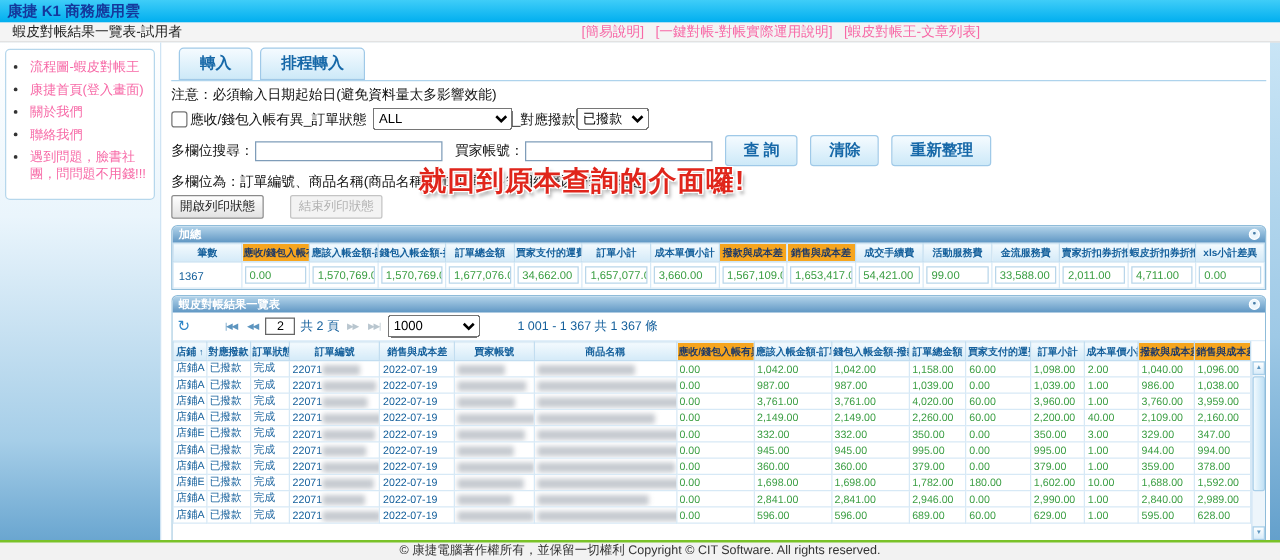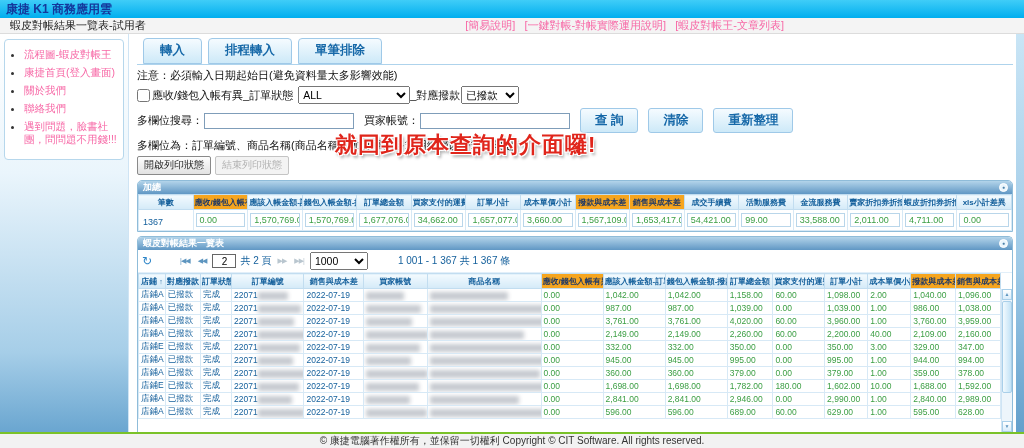--- a/index.html
+++ b/index.html
@@ -43,21 +43,21 @@
     font-family:inherit; }
   .w-date { width:88px; } .w-order { width:150px; } .w-search { width:150px; }
   select { height:18px; font-size:10.5px; font-family:inherit; }
   .gap { width:10px; } .gap-s { width:4px; }
   .btn-query { background:linear-gradient(180deg,#f5fbff,#cde9f8); border:1px solid #9fc9e8;
     border-radius:3px; padding:3px 14px; font-size:12.5px; font-weight:bold; color:#1668a8;
     cursor:pointer; margin-left:10px; white-space:nowrap; }
   .small-btn { font-size:10px; padding:1px 6px 2px; color:#222;
     background:linear-gradient(180deg,#fefefe,#e2e2e2); border:1px solid #8a8a8a;
     border-radius:2px; cursor:pointer; margin-right:4px; white-space:nowrap; }
-  .small-btn.disabled { color:#b2b2b2; border-color:#c4c4c4; background:#f3f3f3; }
+  .small-btn.disabled { color:#b2b2b2; border-color:#c4c4c4; background:#f3f3f3;margin-left:17px; }
   
   .stamp { position:absolute; left:206px; top:96px; z-index:60; font-size:22px;
     font-weight:bold; color:#e0251b; letter-spacing:1px; white-space:nowrap;
     text-shadow:-1px -1px 0 #fff, 1px -1px 0 #fff, -1px 1px 0 #fff, 1px 1px 0 #fff,
       2px 3px 3px rgba(0,0,0,.35); }
   
   .panel { border:1px solid #8fbcd9; border-radius:5px 5px 0 0; margin-top:3px;
     overflow:hidden; background:#fff; }
   .panel-head { height:13px; background:linear-gradient(180deg,#b3d4ea,#6097c4);
     color:#fff; font-size:9px; font-weight:bold; line-height:13px; padding:0 5px;
@@ -136,21 +136,20 @@
         <li>聯絡我們</li>
         <li>遇到問題，臉書社團，問問題不用錢!!!</li>
       </ul>
     </div>
   </div>
 
   <div class="main">
     <div class="tabs">
       <span class="tab">轉入</span>
       <span class="tab">排程轉入</span>
-      <span class="tab">單筆排除</span>
     </div>
 
     <div class="note">注意：必須輸入日期起始日(避免資料量太多影響效能)</div>
 
 
     <div class="frow">
       <input type="checkbox" style="margin: 0px 2px 0px 0px;">
       <label>應收/錢包入帳有異_訂單狀態</label>
       <span class="gap-s"></span>
       <select style="width:112px">
@@ -267,21 +266,21 @@
         <span class="collapse-btn">●</span>
       </div>
       <div class="toolbar">
         <span class="refresh-ico">↻</span>
         <span class="pgico on">|◀◀</span>
         <span class="pgico on">◀◀</span>
         <input class="page-in" value="2" style="">
         <span>共 2 頁</span>
         <span class="pgico off">▶▶</span>
         <span class="pgico off">▶▶|</span>
-        <select style="width:58px">
+        <select style="width:74px">
           <option>1000</option>
         </select>
         <span class="range">1 001 - 1 367 共 1 367 條</span>
       </div>
       <div class="grid-wrap">
         <table class="grid" id="results-table">
             <colgroup>
               <col style="width:3.1%">
               <col style="width:4.1%">
               <col style="width:3.6%">

